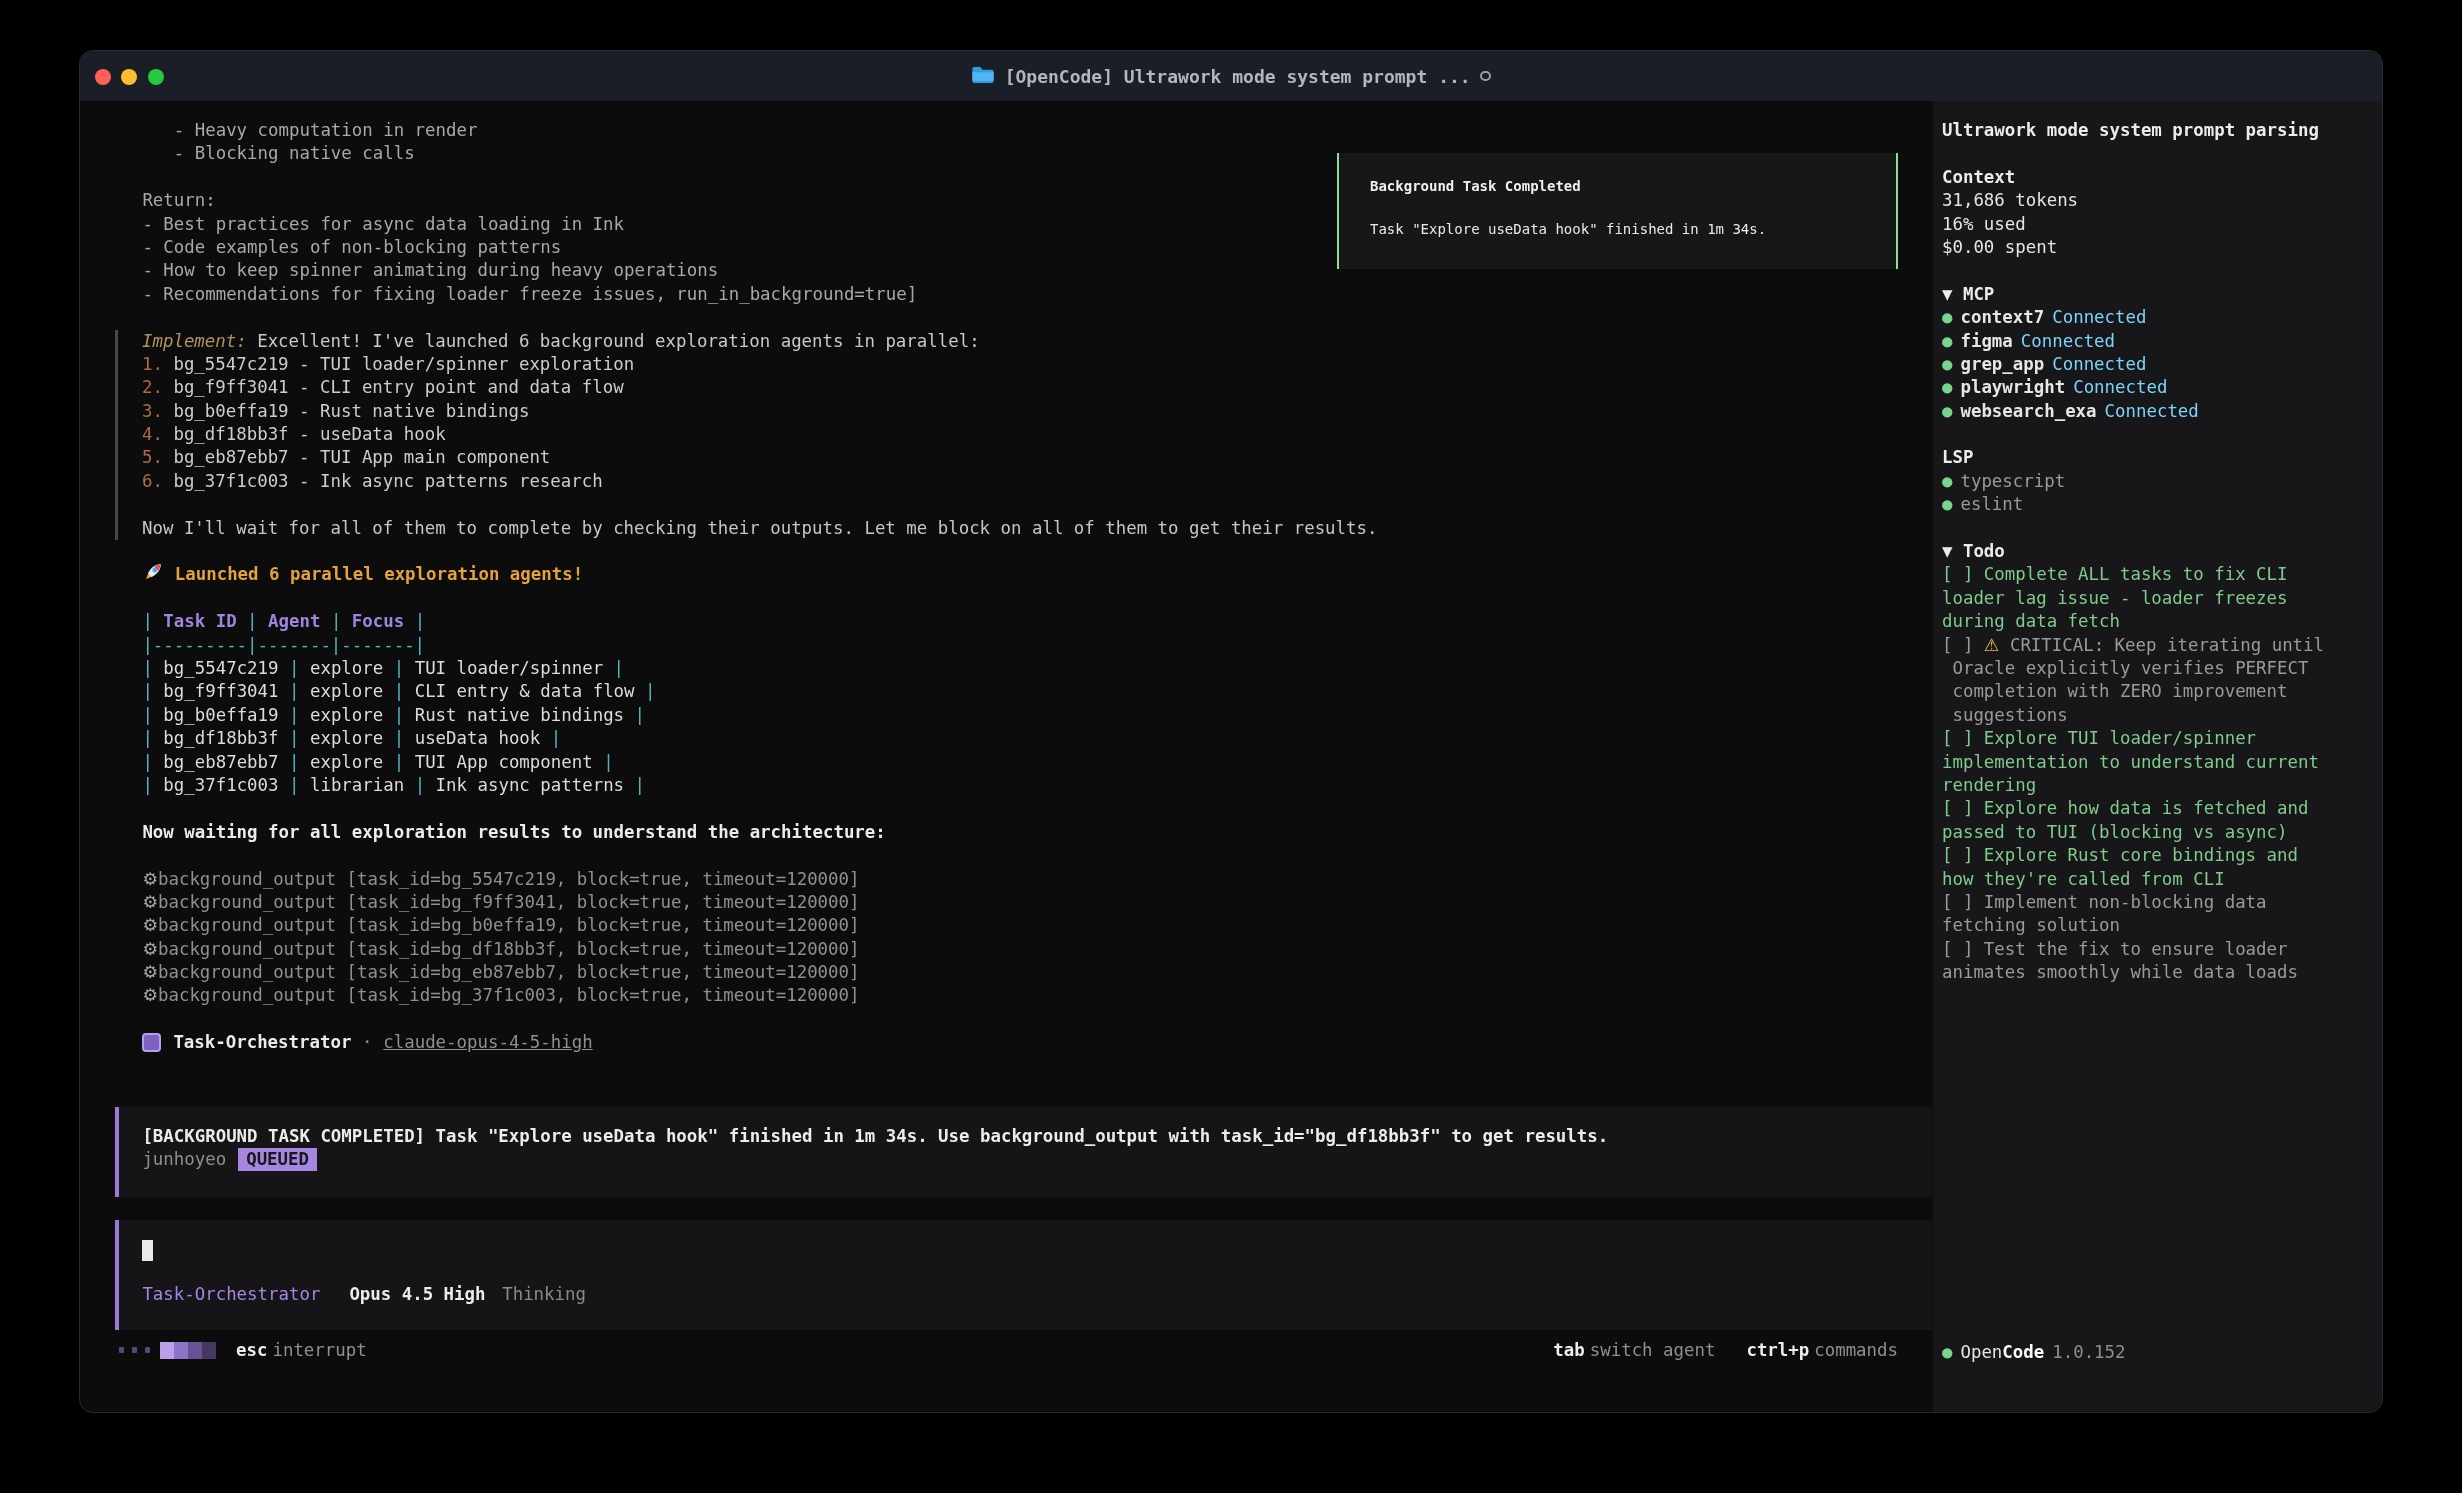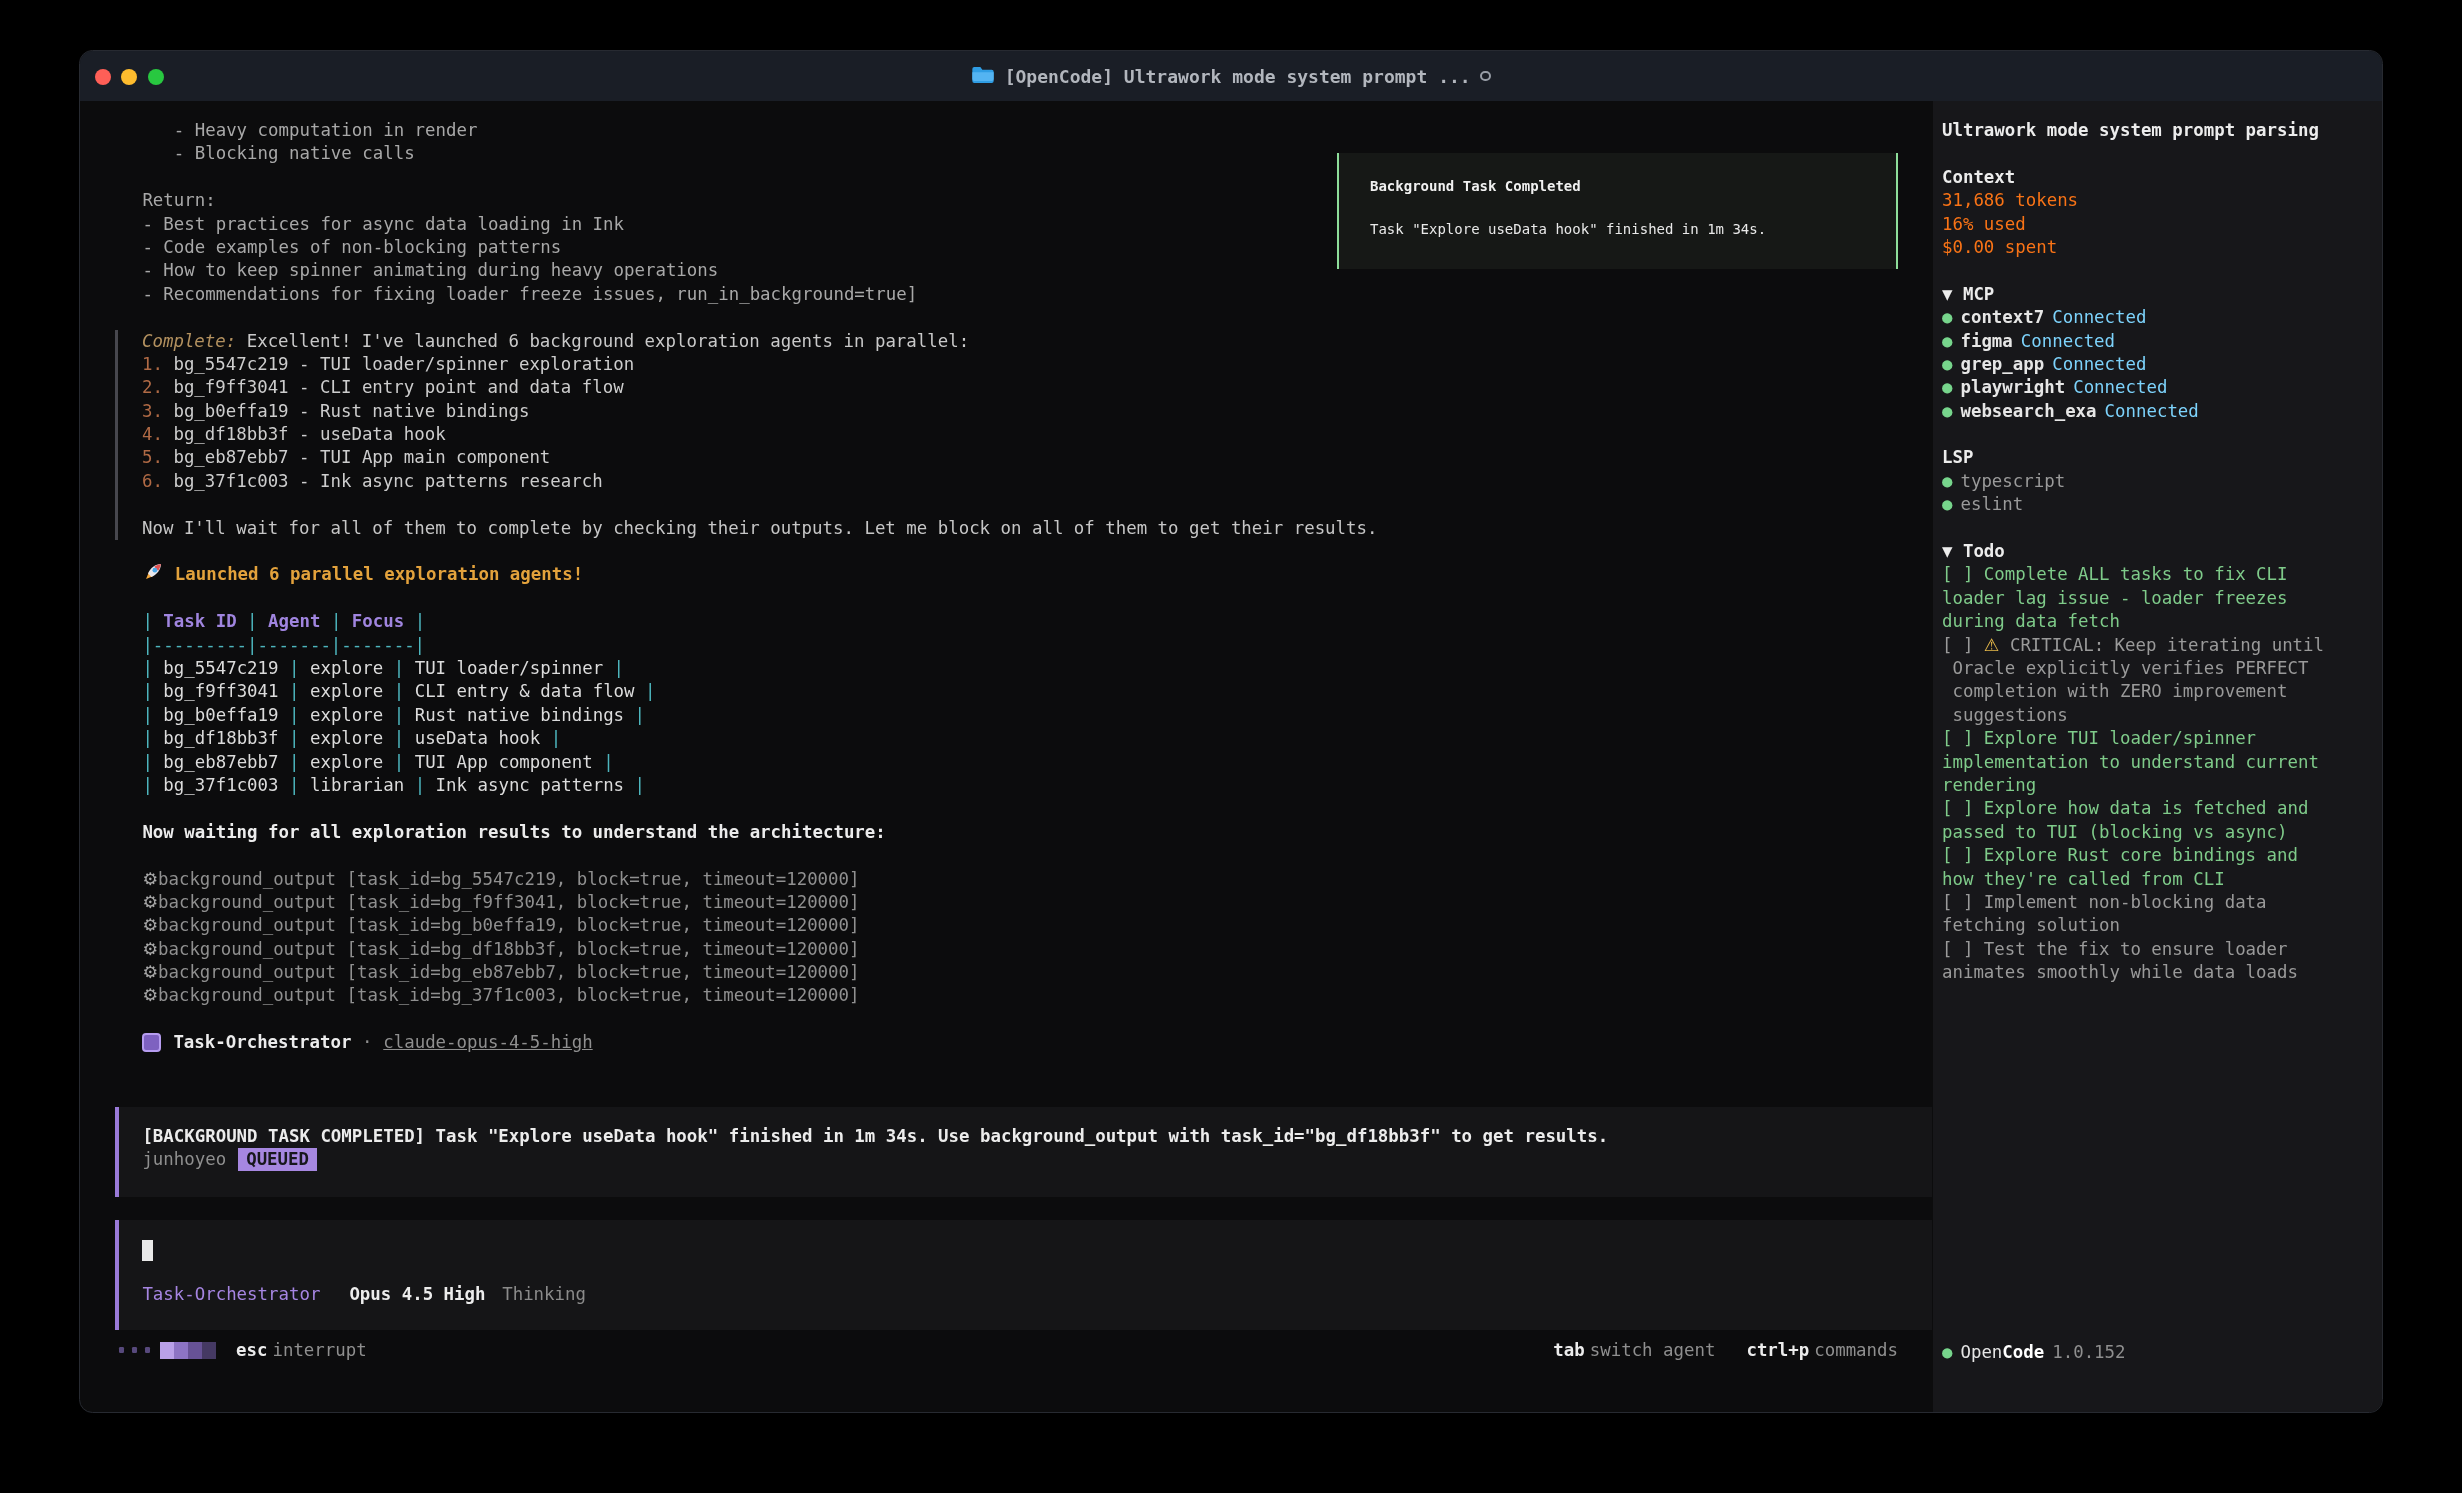--- a/index.html
+++ b/index.html
@@ -79,21 +79,21 @@
   .ml30{margin-left:20px}.ml12{margin-left:5px}.ml36{margin-left:31px}
   .sb-right { margin-left:auto; display:flex; align-items:center; padding-right:33px; }
 
   
   .sidebar { width:450px; height:1313px; background:#17171a; padding:18px 0 0 9.4px;
              font-size:17.4px; line-height:23.4px; position:relative; }
   .sb-line { white-space:pre; height:23.4px; display:flex; align-items:center; }
   .sb-text { white-space:pre; }
   .sb-title { color:#ececec; font-weight:bold; }
   .sb-head  { color:#ececec; font-weight:bold; }
-  .sb-gray  { color:#f97316; }
+  .sb-gray  { color:#e5e5e5; }
   .dot { color:#77d58c; }
   .mcp-name { color:#e6e6e6; font-weight:bold; margin-left:8px; }
   .mcp-status { color:#7dd3fc; margin-left:8px; }
   .lsp-name { color:#9a9a9a; margin-left:8px; }
   .todo-green { color:#7fcb8a; }
   .todo-gray  { color:#9a9a9a; }
   .warn { color:#e6b84a; font-family:"DejaVu Sans", sans-serif; }
   .sidebar-footer { position:absolute; left:9.4px; bottom:50px; display:flex; align-items:center; height:23.4px; }
   .brand-open { color:#e6e6e6; margin-left:8px; }
   .brand-code { color:#ffffff; font-weight:bold; }
@@ -135,21 +135,21 @@
       <div class="line">   - Blocking native calls</div>
       <div class="blank"></div>
       <div class="line">Return:</div>
       <div class="line">- Best practices for async data loading in Ink</div>
       <div class="line">- Code examples of non-blocking patterns</div>
       <div class="line">- How to keep spinner animating during heavy operations</div>
       <div class="line">- Recommendations for fixing loader freeze issues, run_in_background=true]</div>
       <div class="blank"></div>
 
       <div class="think-block">
-        <div class="tline"><span class="think-label">Complete:</span><span class="think-intro"> Excellent! I've launched 6 background exploration agents in parallel:</span></div>
+        <div class="tline"><span class="think-label">Implement:</span><span class="think-intro"> Excellent! I've launched 6 background exploration agents in parallel:</span></div>
         <div class="tline"><span class="think-num">1.</span><span class="think-item"> bg_5547c219 - TUI loader/spinner exploration</span></div>
         <div class="tline"><span class="think-num">2.</span><span class="think-item"> bg_f9ff3041 - CLI entry point and data flow</span></div>
         <div class="tline"><span class="think-num">3.</span><span class="think-item"> bg_b0effa19 - Rust native bindings</span></div>
         <div class="tline"><span class="think-num">4.</span><span class="think-item"> bg_df18bb3f - useData hook</span></div>
         <div class="tline"><span class="think-num">5.</span><span class="think-item"> bg_eb87ebb7 - TUI App main component</span></div>
         <div class="tline"><span class="think-num">6.</span><span class="think-item"> bg_37f1c003 - Ink async patterns research</span></div>
         <div class="blank"></div>
         <div class="tline think-outro">Now I'll wait for all of them to complete by checking their outputs. Let me block on all of them to get their results.</div>
       </div>
 

